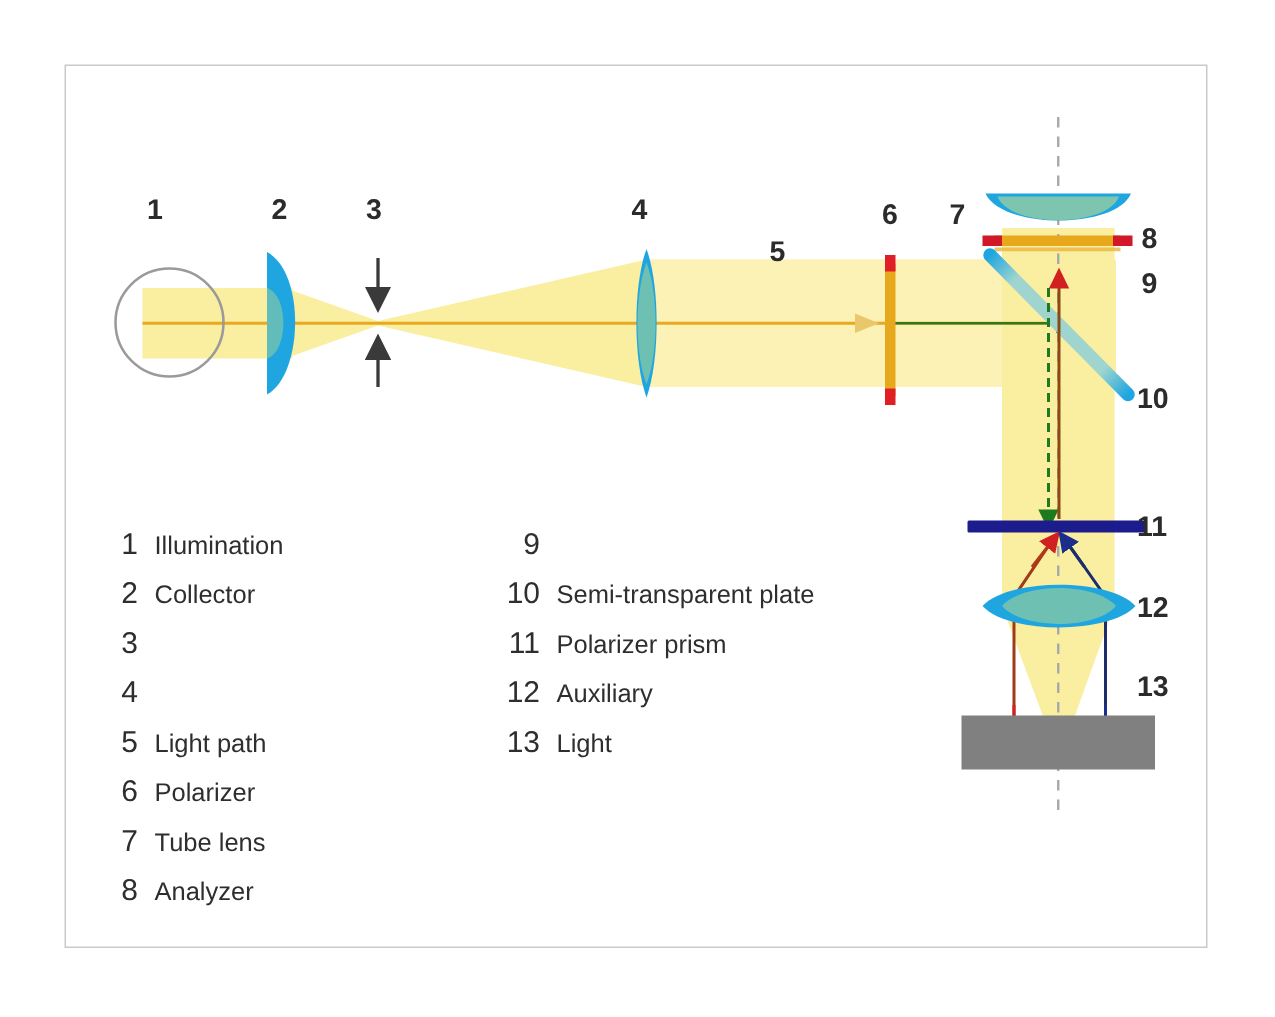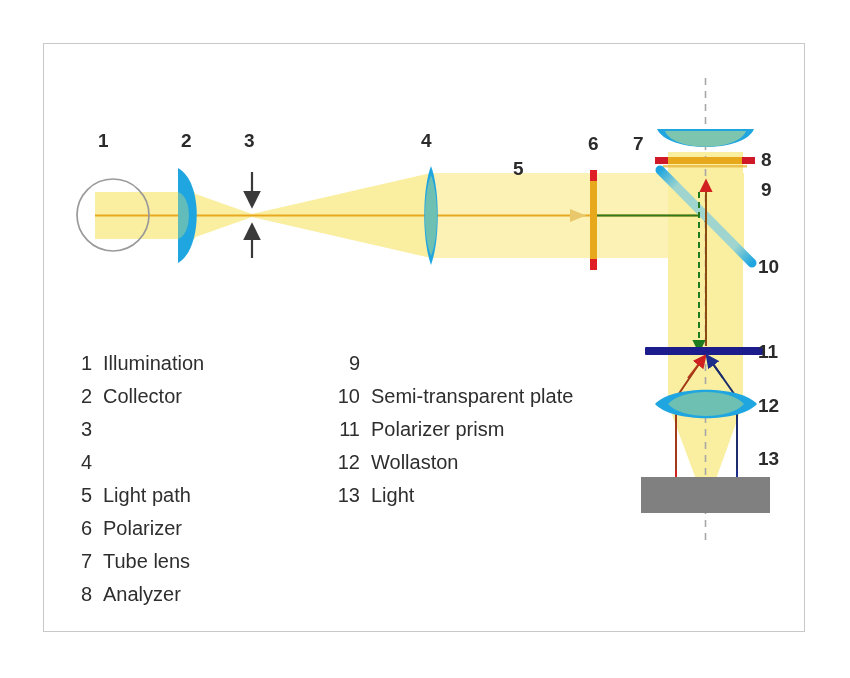--- a/index.html
+++ b/index.html
@@ -68,21 +68,21 @@
   .legend-num {
     width: 30px;
     text-align: right;
     font-size: 20px;
     font-weight: 400;
     color: #2e2e2e;
     font-family: "Liberation Sans", sans-serif;
   }
   .legend-text {
     margin-left: 11px;
-    font-size: 20px;
+    font-size: 17px;
     font-weight: 400;
     color: #2e2e2e;
     font-family: "Liberation Sans", sans-serif;
   }
 </style>
 </head>
 <body>
 
 <div id="diagram-root">
 
@@ -277,21 +277,21 @@
       <div class="legend-row">
         <span class="legend-num">10</span>
         <span class="legend-text">Semi-transparent plate</span>
       </div>
       <div class="legend-row">
         <span class="legend-num">11</span>
         <span class="legend-text">Polarizer prism</span>
       </div>
       <div class="legend-row">
         <span class="legend-num">12</span>
-        <span class="legend-text">Wollaston</span>
+        <span class="legend-text">Auxiliary</span>
       </div>
       <div class="legend-row">
         <span class="legend-num">13</span>
         <span class="legend-text">Light</span>
       </div>
     </div>
 
   </div>
 
 </div>

